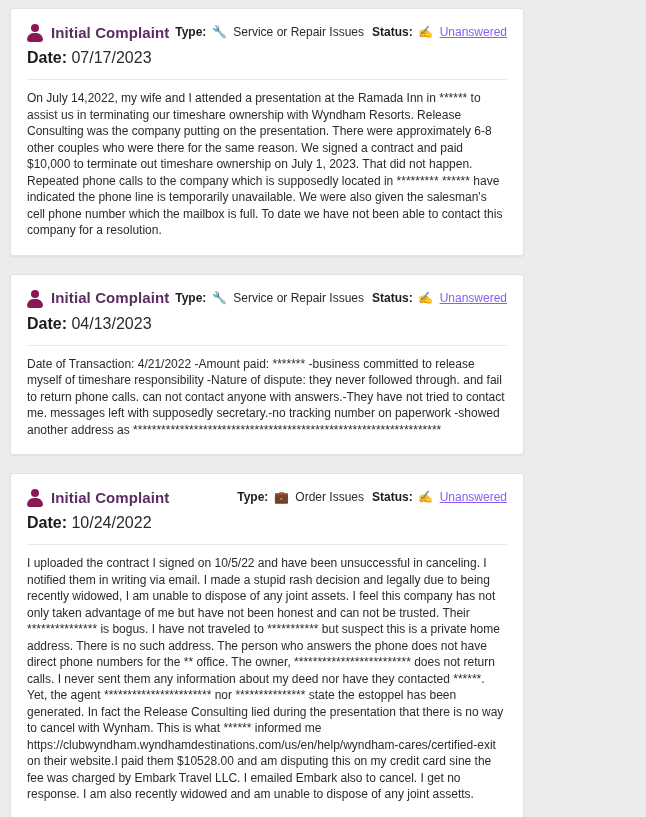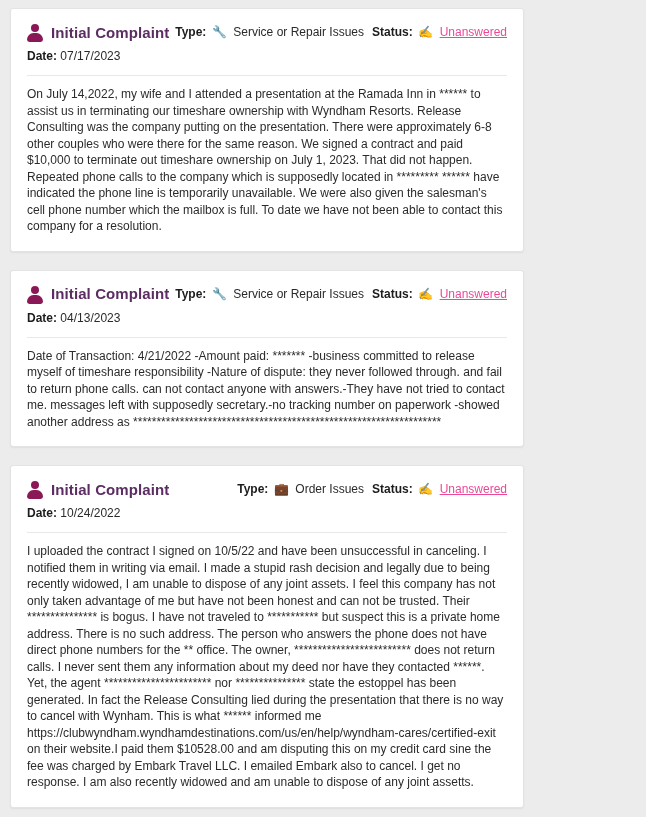--- a/index.html
+++ b/index.html
@@ -66,21 +66,21 @@
     background: #8a1756;
   }
   .complaint-title {
     font-size: 15px;
     font-weight: bold;
     color: #5b2d62;
     letter-spacing: 0.1px;
   }
   .date-row {
     margin-top: 8px;
-    font-size: 12px;
+    font-size: 16px;
     color: #2a2a2a;
   }
   .date-label {
     font-weight: bold;
     color: #1c1c1c;
   }
   .date-value {
     color: #2a2a2a;
   }
   .head-right {
@@ -101,21 +101,21 @@
     color: #1c1c1c;
   }
   .meta-icon {
     font-size: 12px;
     line-height: 1;
   }
   .meta-value {
     color: #2a2a2a;
   }
   .meta-value.link {
-    color: #ec4899;
+    color: #8b5cf6;
     text-decoration: underline;
     cursor: pointer;
   }
   .divider {
     border: 0;
     border-top: 1px solid #e8e8e8;
     margin: 12px 0 10px 0;
   }
   .body-text {
     font-size: 12px;

